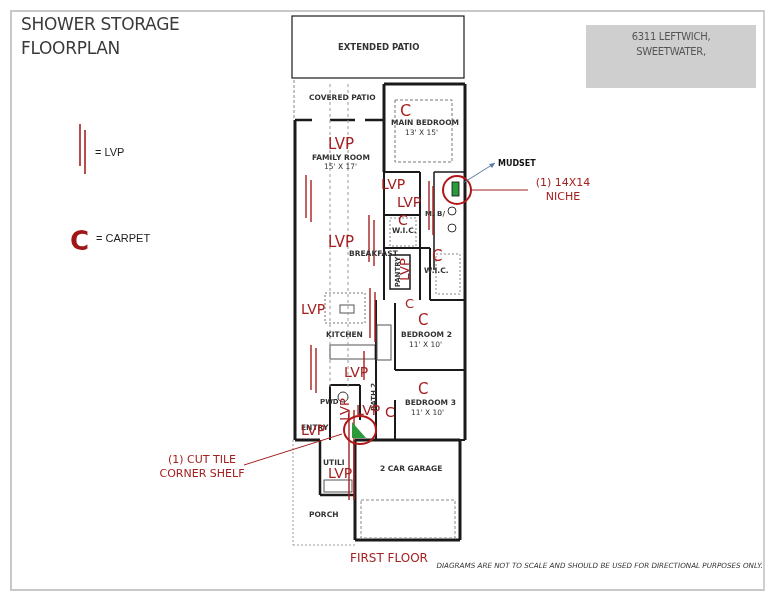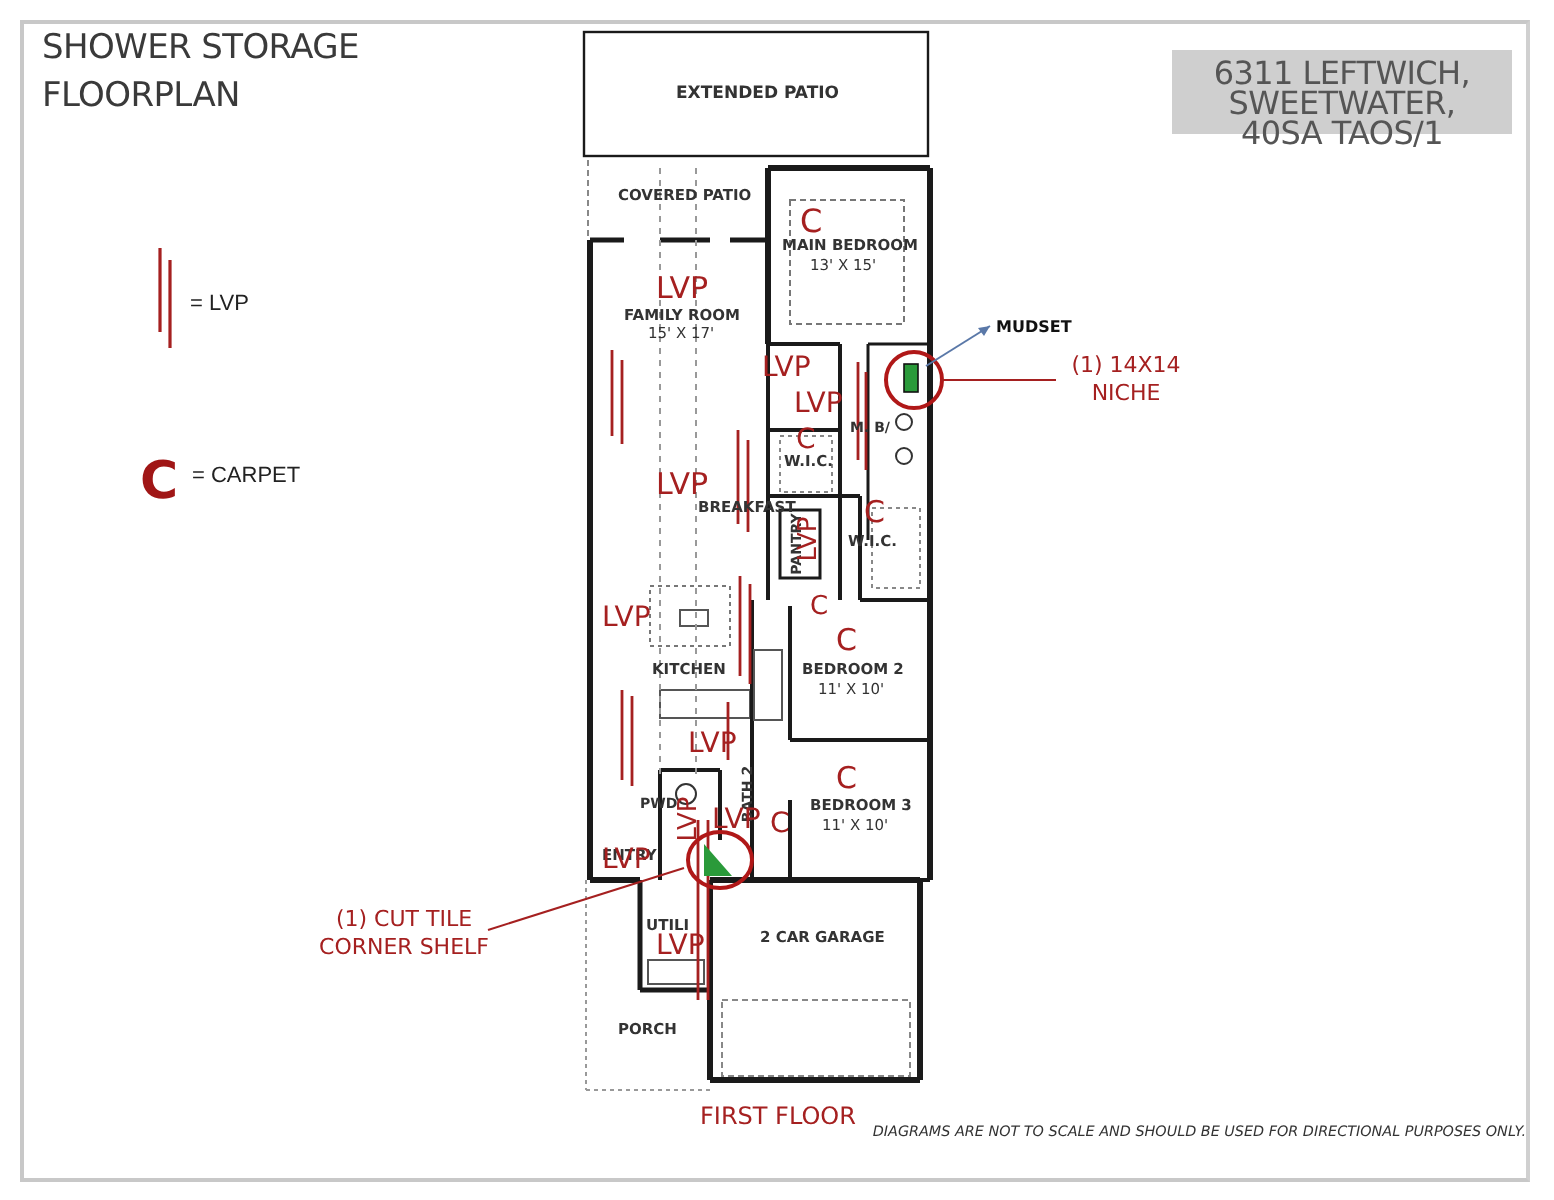--- a/index.html
+++ b/index.html
@@ -1,19 +1,19 @@
 <!DOCTYPE html>
 <html><head>
 <meta charset="utf-8">
 <style>
   html,body{margin:0;padding:0;background:#fff;}
   body{width:777px;height:600px;position:relative;overflow:hidden;font-family:"Liberation Sans",sans-serif;}
   .frame{position:absolute;left:10px;top:10px;width:755px;height:581px;border:2px solid #c8c8c8;border-right-color:#d0d0d0;box-sizing:border-box;}
   .title{position:absolute;left:21px;top:12px;font-size:17px;line-height:24px;color:#3a3a3a;font-family:"DejaVu Sans",sans-serif;letter-spacing:-0.3px;}
-  .addr{position:absolute;left:586px;top:25px;width:170px;height:42px;background:#cfcfcf;color:#555;font-size:16px;line-height:15px;text-align:center;padding-top:4px;box-sizing:border-box;font-family:"DejaVu Sans",sans-serif;letter-spacing:-0.3px;}
+  .addr{position:absolute;left:586px;top:25px;width:170px;height:63px;background:#cfcfcf;color:#555;font-size:10px;line-height:15px;text-align:center;padding-top:4px;box-sizing:border-box;font-family:"DejaVu Sans",sans-serif;letter-spacing:-0.3px;}
   .legend-lvp{position:absolute;left:77px;top:124px;width:12px;height:50px;}
   .legend-lvp-label{position:absolute;left:95px;top:146px;font-size:11px;color:#222;}
   .legend-c{position:absolute;left:70px;top:226px;font-size:26px;font-weight:bold;color:#a01616;font-family:"DejaVu Sans",sans-serif;}
   .legend-c-label{position:absolute;left:96px;top:232px;font-size:11px;color:#222;}
   .plan{position:absolute;left:0;top:0;width:777px;height:600px;}
   .lbl{position:absolute;font-size:7.5px;font-weight:bold;color:#333;text-align:center;white-space:nowrap;font-family:"DejaVu Sans",sans-serif;line-height:10px;}
   .red{position:absolute;color:#a52020;font-size:13px;white-space:nowrap;font-family:"DejaVu Sans",sans-serif;}
   .ann{position:absolute;color:#a52020;font-size:11px;text-align:center;line-height:14px;font-family:"DejaVu Sans",sans-serif;}
   .mudset{position:absolute;left:498px;top:159px;font-size:8px;font-weight:bold;color:#111;font-family:"DejaVu Sans",sans-serif;}
   .floor{position:absolute;left:350px;top:551px;font-size:12px;color:#a52020;font-family:"DejaVu Sans",sans-serif;}
@@ -25,21 +25,20 @@
 <div class="frame"></div>
 
 <div class="title">
   <div>SHOWER STORAGE</div>
   <div>FLOORPLAN</div>
 </div>
 
 <div class="addr">
   <div>6311 LEFTWICH,</div>
   <div>SWEETWATER,</div>
-  <div>40SA TAOS/1</div>
 </div>
 
 <svg class="legend-lvp" viewBox="0 0 12 50">
   <line x1="3" y1="0" x2="3" y2="42" stroke="#a52020" stroke-width="1.6"></line>
   <line x1="8" y1="6" x2="8" y2="50" stroke="#a52020" stroke-width="1.6"></line>
 </svg>
 <div class="legend-lvp-label">= LVP</div>
 <div class="legend-c">C</div>
 <div class="legend-c-label">= CARPET</div>
 

